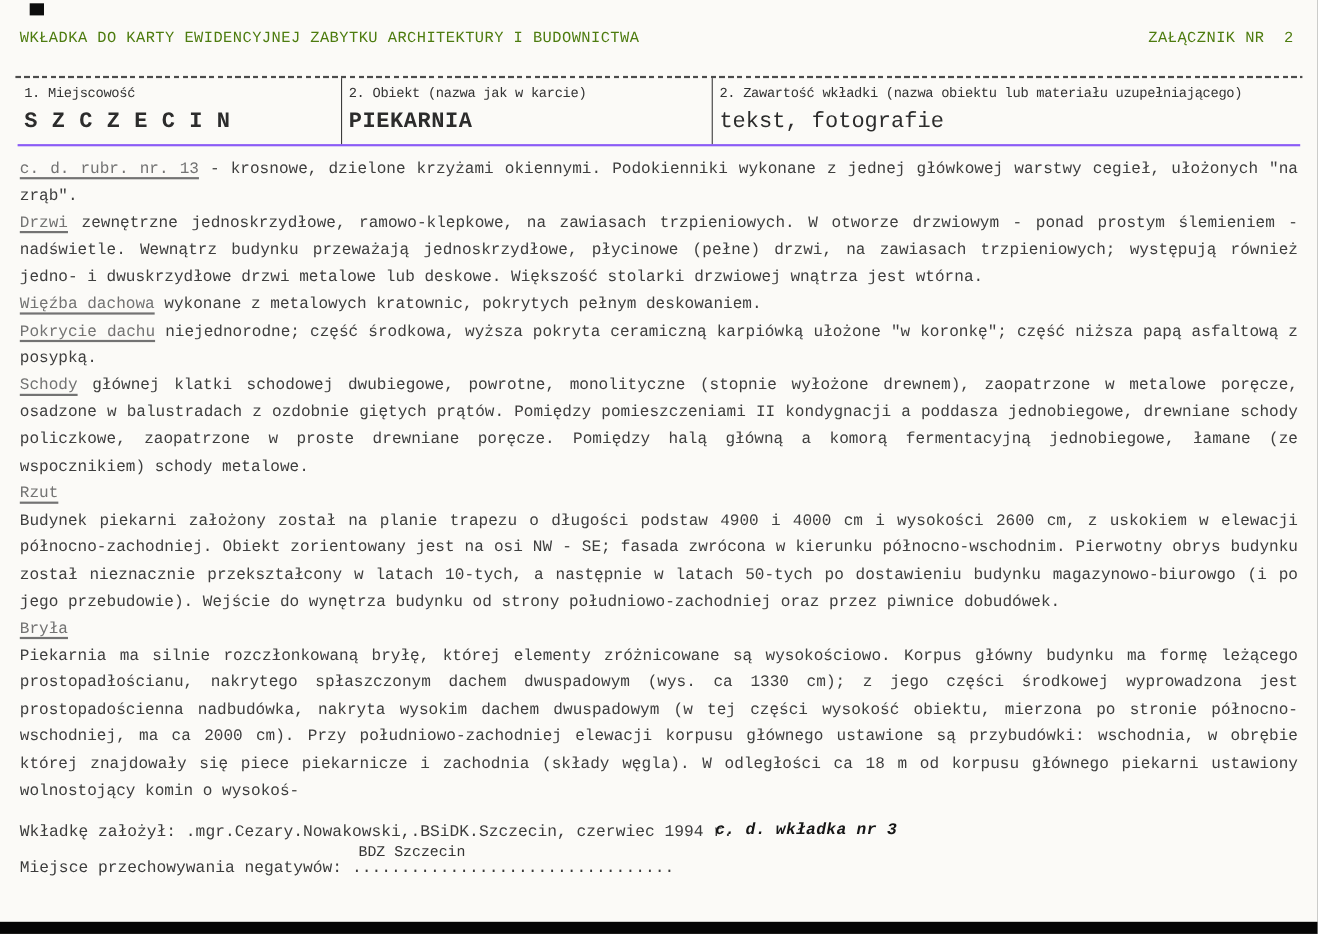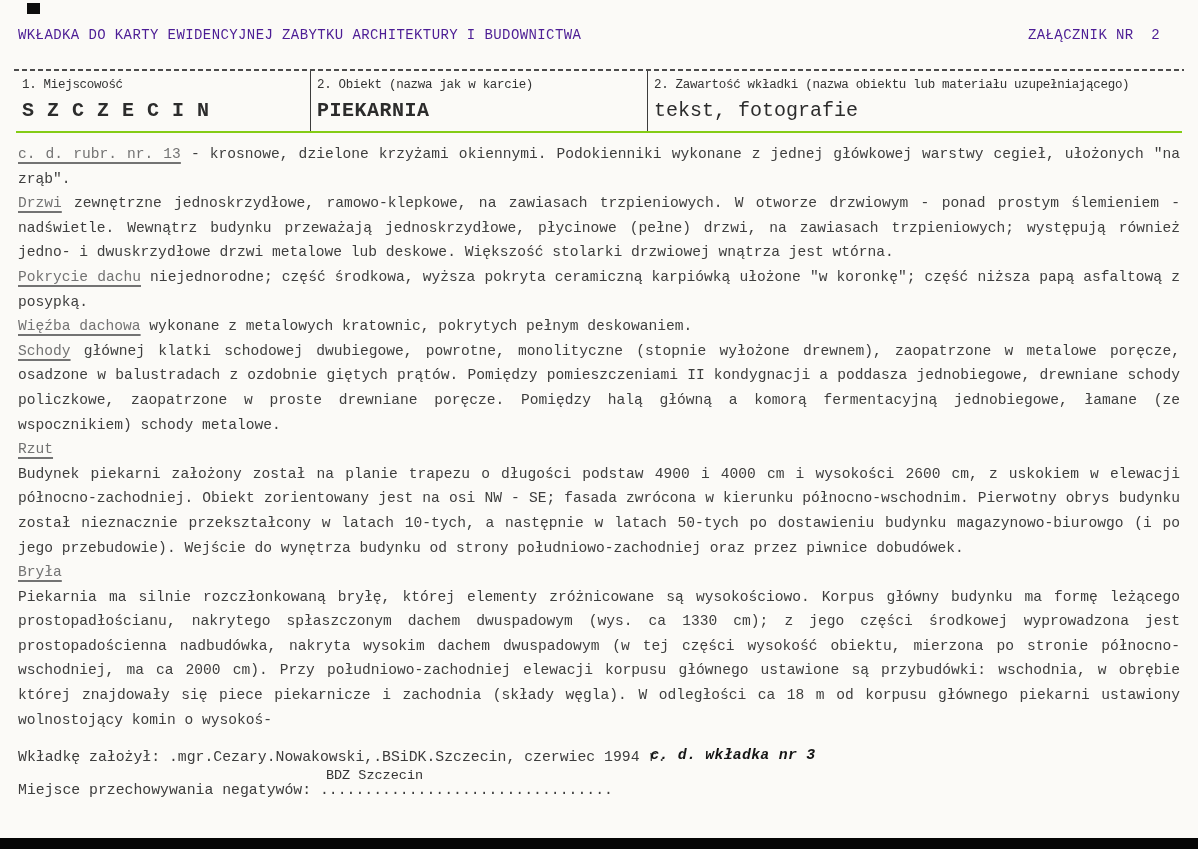--- a/index.html
+++ b/index.html
@@ -17,34 +17,34 @@
     position:absolute; top:3px; left:27px;
     width:13px; height:11px; background:#0d0d0d;
   }
   .scan-bar-bottom {
     position:absolute; left:0; right:0; bottom:0;
     height:11px; background:#050505;
   }
   
   .doc-header {
     display:flex; justify-content:space-between; align-items:flex-end;
-    padding:27px 38px 0 18px;
-    font-size:14px; letter-spacing:0.4px; color:#4c1d95;
+    padding:27px 22px 0 18px;
+    font-size:14px; letter-spacing:0.4px; color:#4d7c0f;
   }
   .doc-attachment { white-space:pre; }
   
   .dashed-rule {
     margin:26px 14px 0 14px; height:2px;
     background:repeating-linear-gradient(90deg,#4c4c4c 0 5px, transparent 5px 8px);
   }
   
   .info-table {
     display:grid; grid-template-columns:294px 337px 1fr;
     margin:0 16px;
-    border-bottom:2px solid #84cc16;
+    border-bottom:2px solid #8b5cf6;
   }
   .cell { padding:7px 8px 9px 6px; }
   .cell + .cell { border-left:1.5px solid #3c3c3c; }
   .cell-label { font-size:12.5px; color:#333; letter-spacing:-0.3px; white-space:nowrap; }
   .cell-value { font-size:20px; margin-top:7px; color:#2c2c2c; }
   .cell-value.strong { font-weight:bold; letter-spacing:0.5px; }
   
   .doc-body {
     margin:9px 18px 0 18px;
     font-size:14.6px; line-height:24.6px;
@@ -95,22 +95,22 @@
     </div>
     <div class="cell">
       <div class="cell-label">2. Zawartość wkładki (nazwa obiektu lub materiału uzupełniającego)</div>
       <div class="cell-value">tekst, fotografie</div>
     </div>
   </div>
 
   <div class="doc-body">
     <p><span class="lead">c. d. rubr. nr. 13</span><span> - krosnowe, dzielone krzyżami okiennymi. Podokienniki wykonane z jednej główkowej warstwy cegieł, ułożonych "na zrąb".</span></p>
     <p><span class="lead">Drzwi</span><span> zewnętrzne jednoskrzydłowe, ramowo-klepkowe, na zawiasach trzpieniowych. W otworze drzwiowym - ponad prostym ślemieniem - nadświetle. Wewnątrz budynku przeważają jednoskrzydłowe, płycinowe (pełne) drzwi, na zawiasach trzpieniowych; występują również jedno- i dwuskrzydłowe drzwi metalowe lub deskowe. Większość stolarki drzwiowej wnątrza jest wtórna.</span></p>
+    <p><span class="lead">Więźba dachowa</span><span> wykonane z metalowych kratownic, pokrytych pełnym deskowaniem.</span></p>
     <p><span class="lead">Pokrycie dachu</span><span> niejednorodne; część środkowa, wyższa pokryta ceramiczną karpiówką ułożone "w koronkę"; część niższa papą asfaltową z posypką.</span></p>
-    <p><span class="lead">Więźba dachowa</span><span> wykonane z metalowych kratownic, pokrytych pełnym deskowaniem.</span></p>
     <p><span class="lead">Schody</span><span> głównej klatki schodowej dwubiegowe, powrotne, monolityczne (stopnie wyłożone drewnem), zaopatrzone w metalowe poręcze, osadzone w balustradach z ozdobnie giętych prątów. Pomiędzy pomieszczeniami II kondygnacji a poddasza jednobiegowe, drewniane schody policzkowe, zaopatrzone w proste drewniane poręcze. Pomiędzy halą główną a komorą fermentacyjną jednobiegowe, łamane (ze wspocznikiem) schody metalowe.</span></p>
     <p><span class="lead">Rzut</span><span></span></p>
     <p><span class="lead"></span><span>Budynek piekarni założony został na planie trapezu o długości podstaw 4900 i 4000 cm i wysokości 2600 cm, z uskokiem w elewacji północno-zachodniej. Obiekt zorientowany jest na osi NW - SE; fasada zwrócona w kierunku północno-wschodnim. Pierwotny obrys budynku został nieznacznie przekształcony w latach 10-tych, a następnie w latach 50-tych po dostawieniu budynku magazynowo-biurowgo (i po jego przebudowie). Wejście do wynętrza budynku od strony południowo-zachodniej oraz przez piwnice dobudówek.</span></p>
     <p><span class="lead">Bryła</span><span></span></p>
     <p><span class="lead"></span><span>Piekarnia ma silnie rozczłonkowaną bryłę, której elementy zróżnicowane są wysokościowo. Korpus główny budynku ma formę leżącego prostopadłościanu, nakrytego spłaszczonym dachem dwuspadowym (wys. ca 1330 cm); z jego części środkowej wyprowadzona jest prostopadościenna nadbudówka, nakryta wysokim dachem dwuspadowym (w tej części wysokość obiektu, mierzona po stronie północno-wschodniej, ma ca 2000 cm). Przy południowo-zachodniej elewacji korpusu głównego ustawione są przybudówki: wschodnia, w obrębie której znajdowały się piece piekarnicze i zachodnia (składy węgla). W odległości ca 18 m od korpusu głównego piekarni ustawiony wolnostojący komin o wysokoś-</span></p>
   </div>
 
   <div class="doc-footer">
     <div class="founder-line">
       <span>Wkładkę założył:</span><span> .mgr.Cezary.Nowakowski,.BSiDK.Szczecin, czerwiec 1994 r.</span><span class="continuation">c. d. wkładka nr 3</span>

